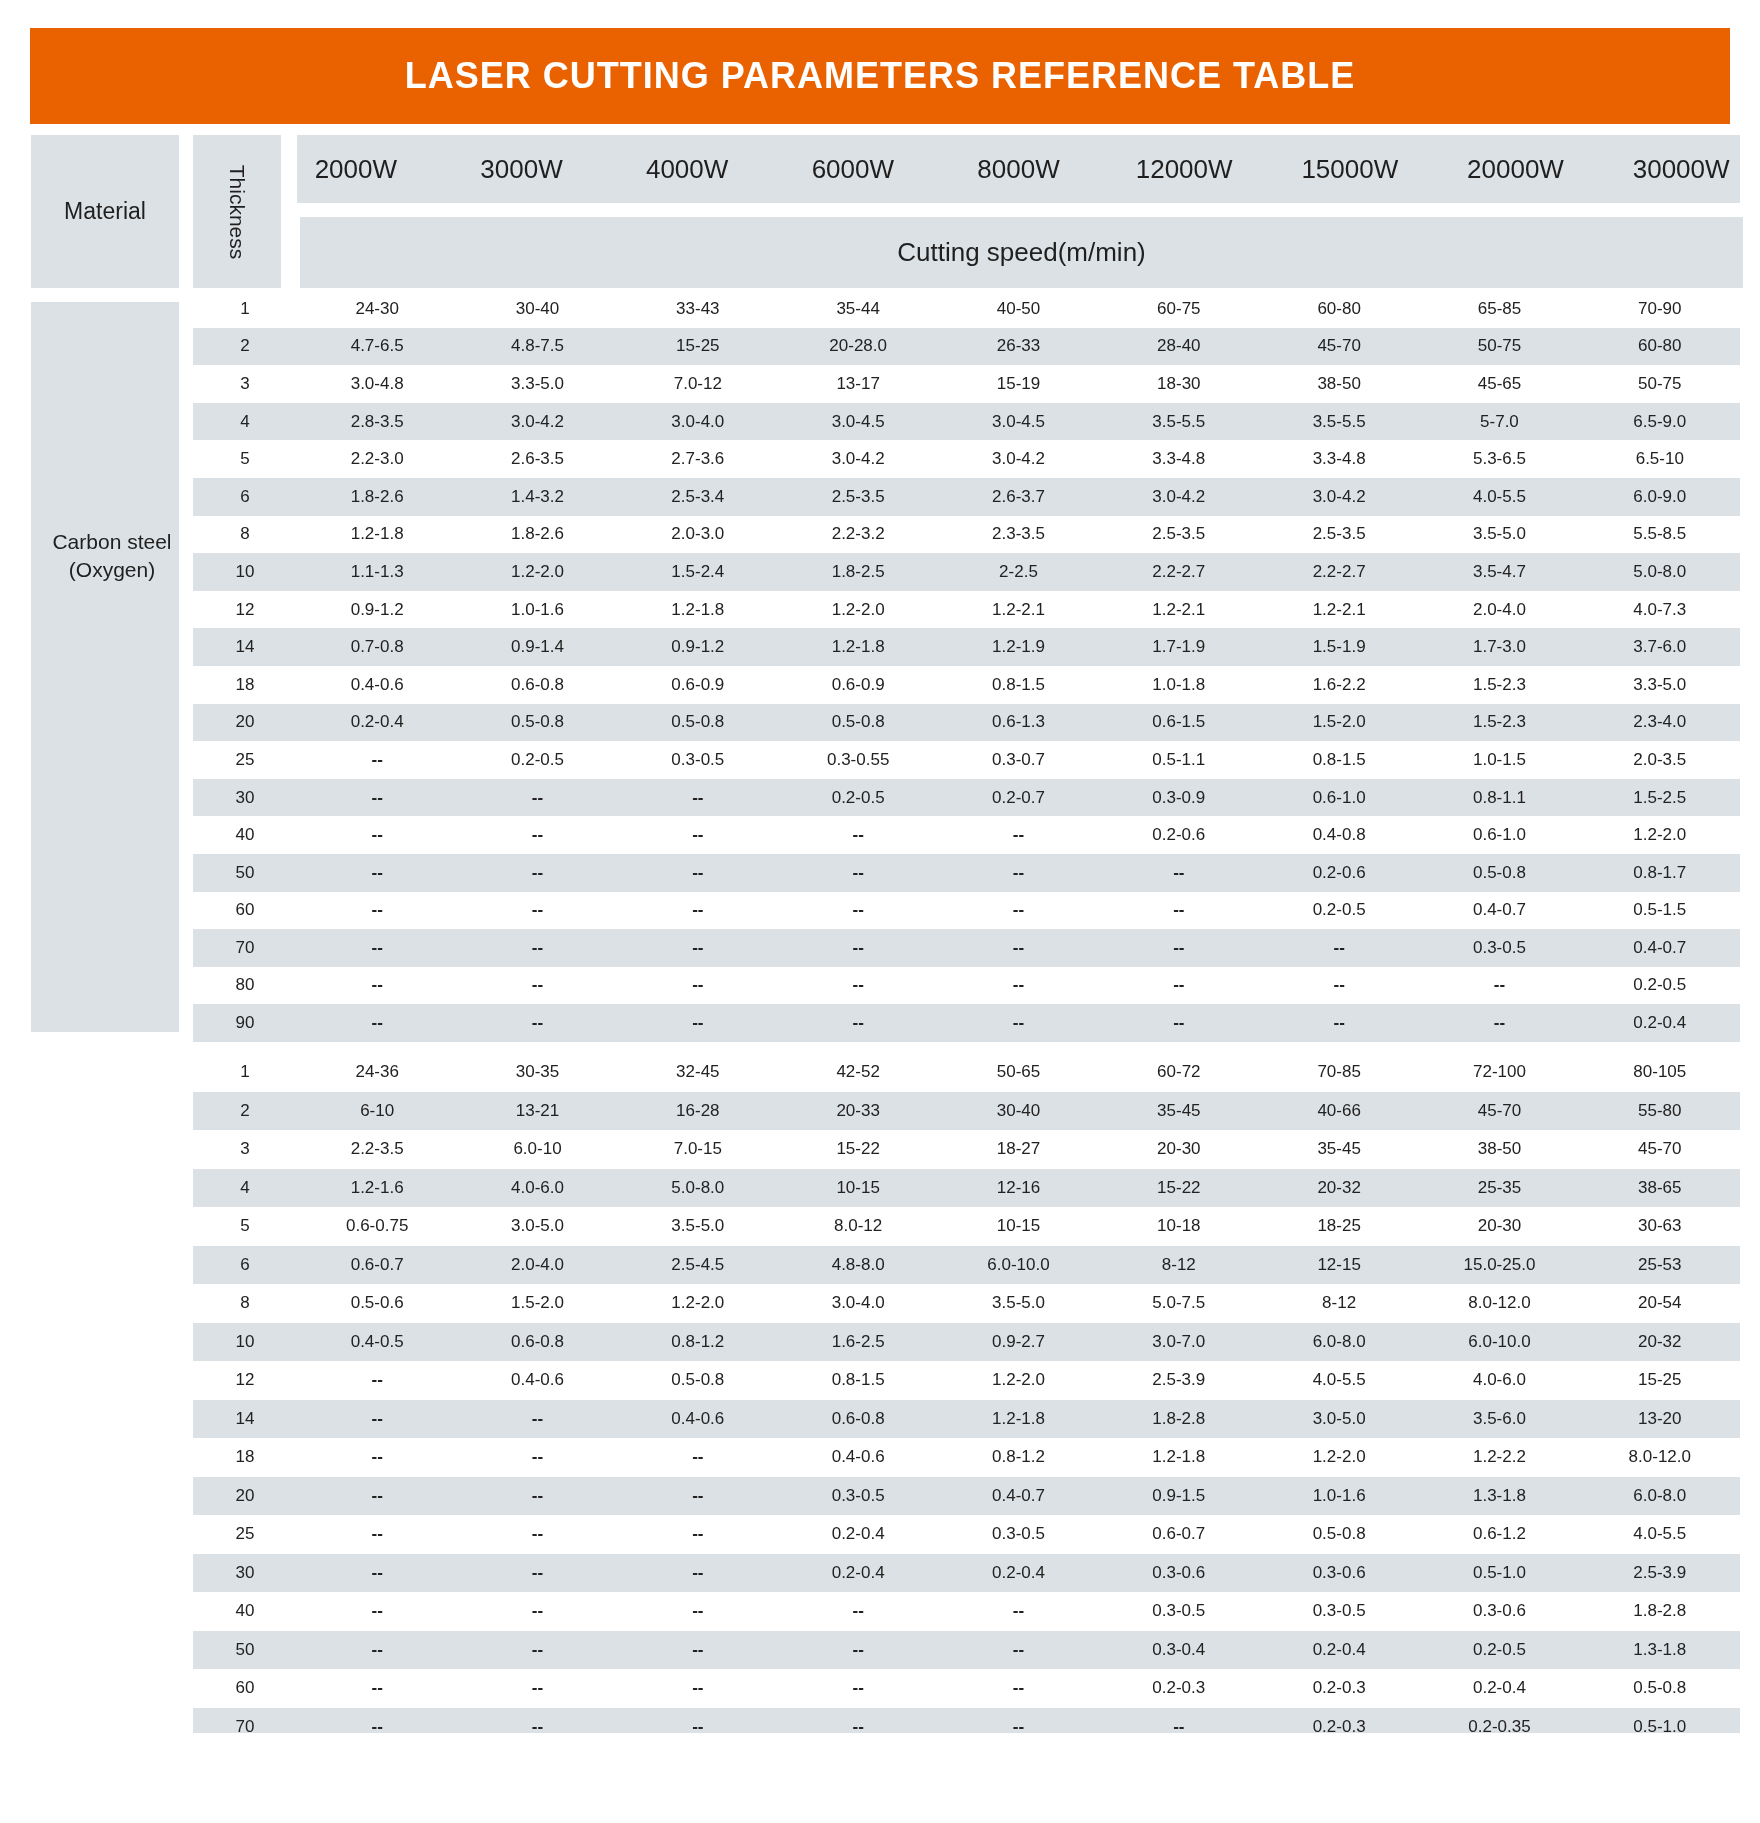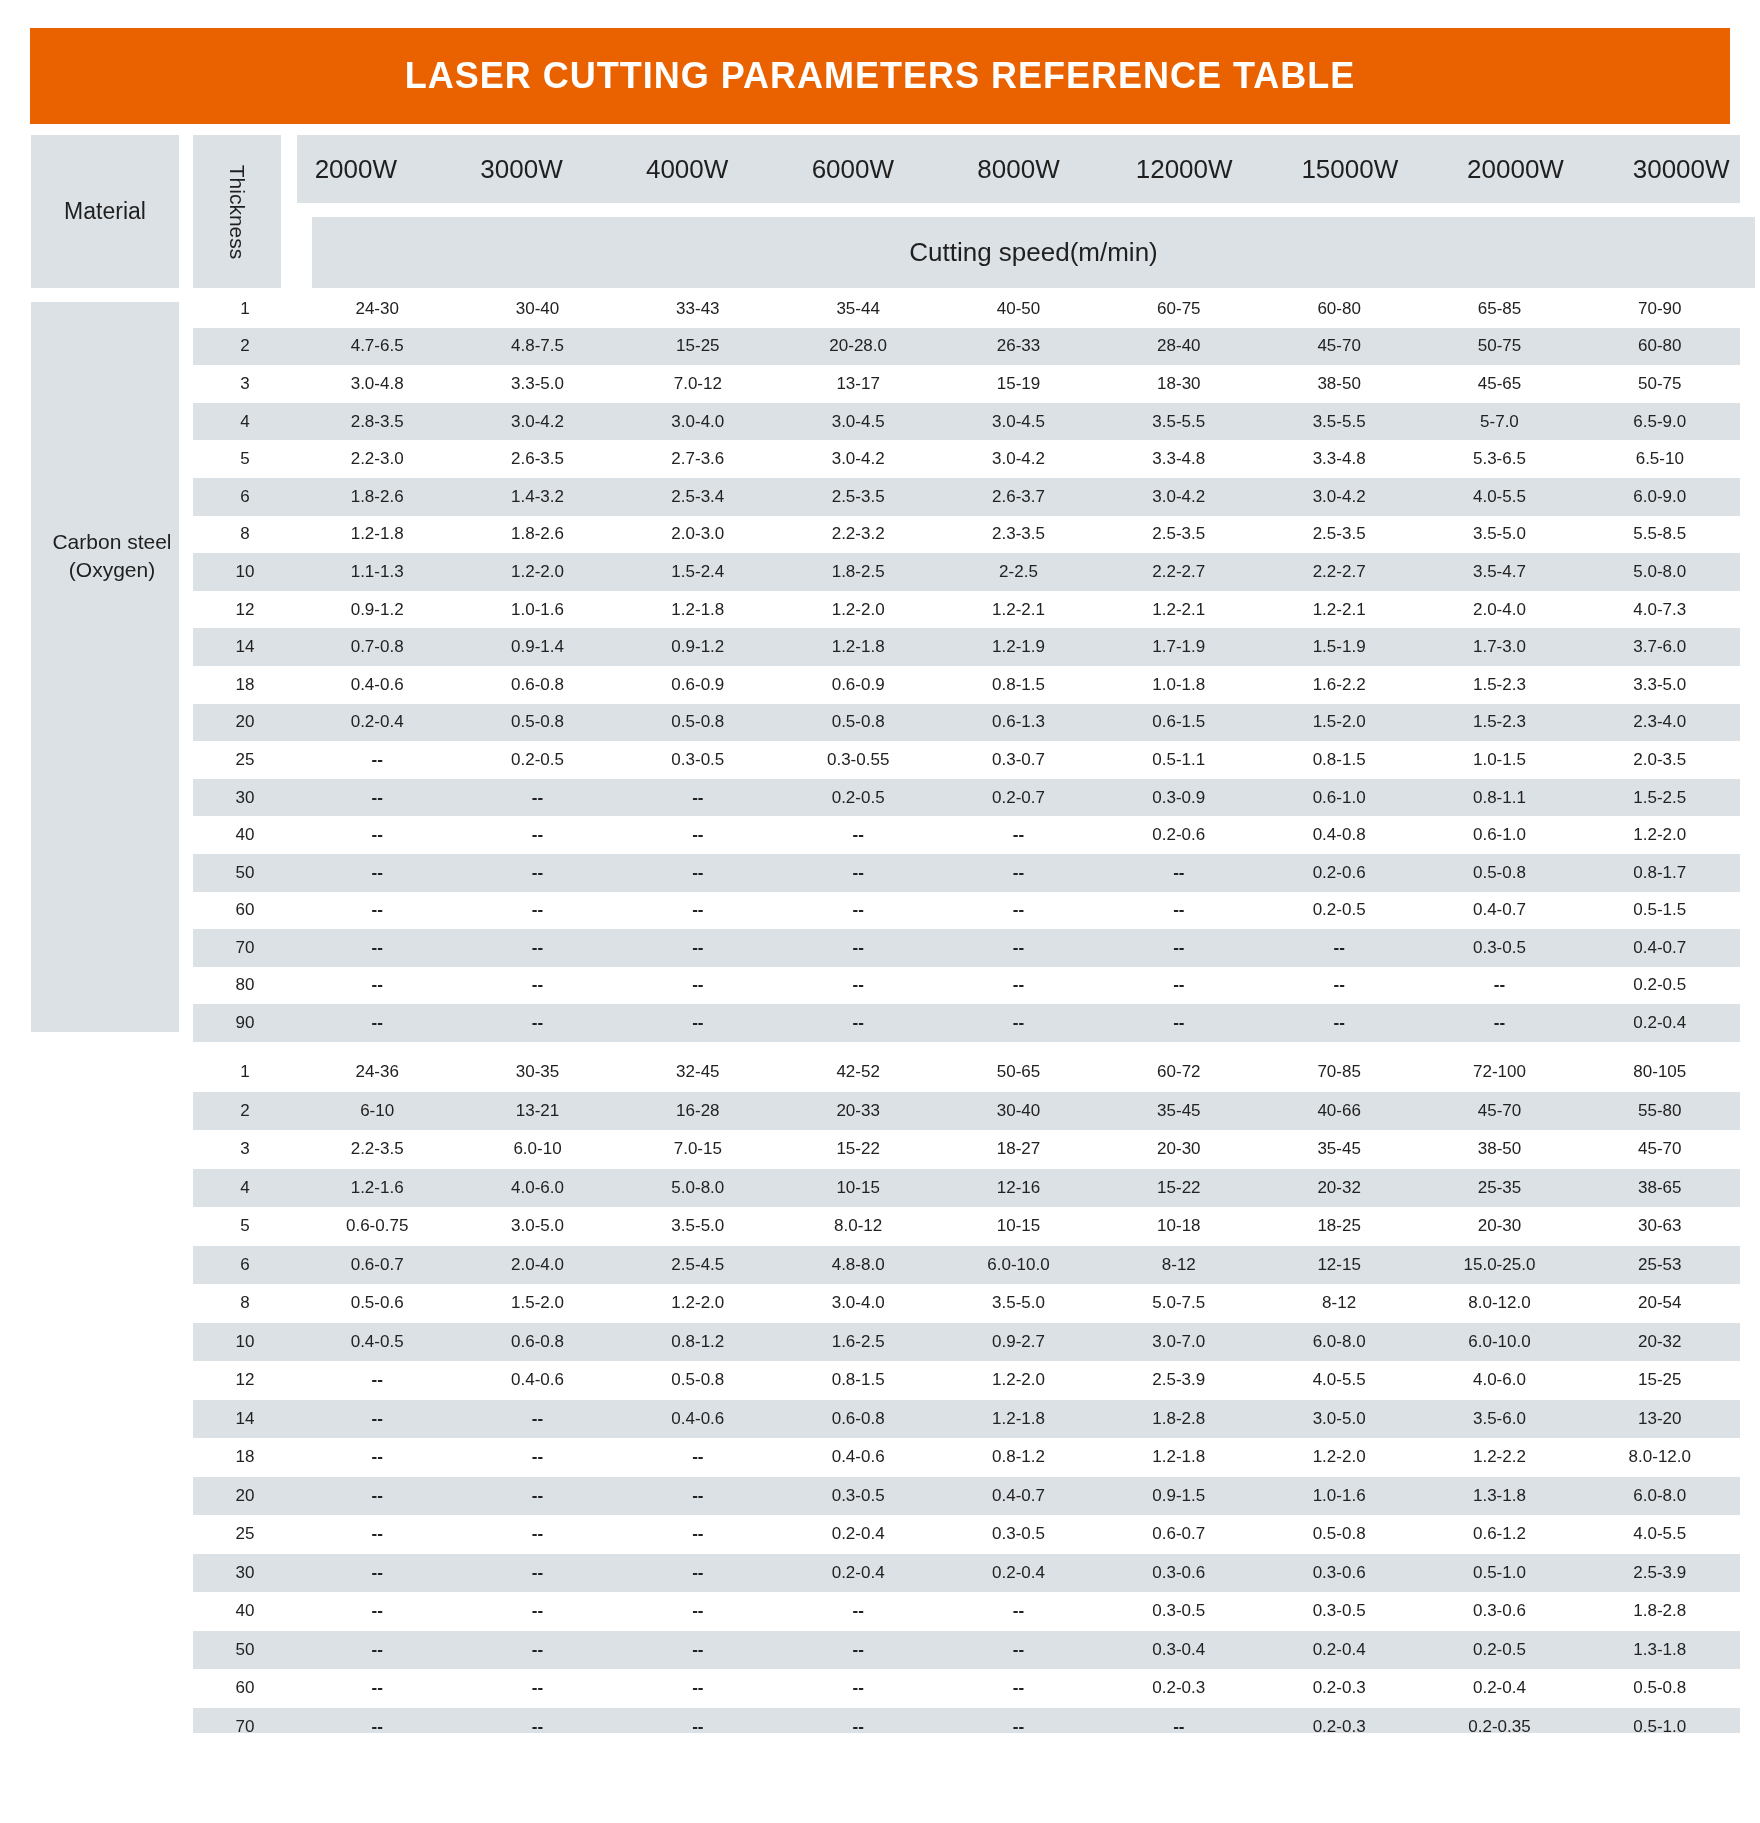--- a/index.html
+++ b/index.html
@@ -20,21 +20,21 @@
   .thickness-hdr { left:193px; top:135px; width:88px; height:153px; font-size:21px; }
   .thickness-hdr span { display:block; transform:rotate(90deg); white-space:nowrap; }
 
   .power-strip {
     position:absolute; left:297px; top:135px; width:1443px; height:68px;
     background:#DCE1E5; display:grid; grid-template-columns:repeat(9,1fr); align-items:center;gap:48px;
   }
   .power-cell { text-align:center; font-size:26px; }
 
   .speed-strip {
-    position:absolute; left:312px; top:217px; width:1443px; height:71px;
+    position:absolute; left:300px; top:217px; width:1443px; height:71px;
     background:#DCE1E5; display:flex; align-items:center; justify-content:center; font-size:26px;
   }
 
   .mat-cell { position:absolute; left:31px; width:148px; background:#DCE1E5; }
   .mat-carbon { top:302px; height:730px; }
   .mat-stainless { top:1064px; height:759px; }
   .mat-text { position:absolute; width:100%; text-align:center; font-size:21px; line-height:28px;padding-left:14px; }
   .mat-carbon .mat-text { top:226px; }
   .mat-stainless .mat-text { top:178px; }
 

